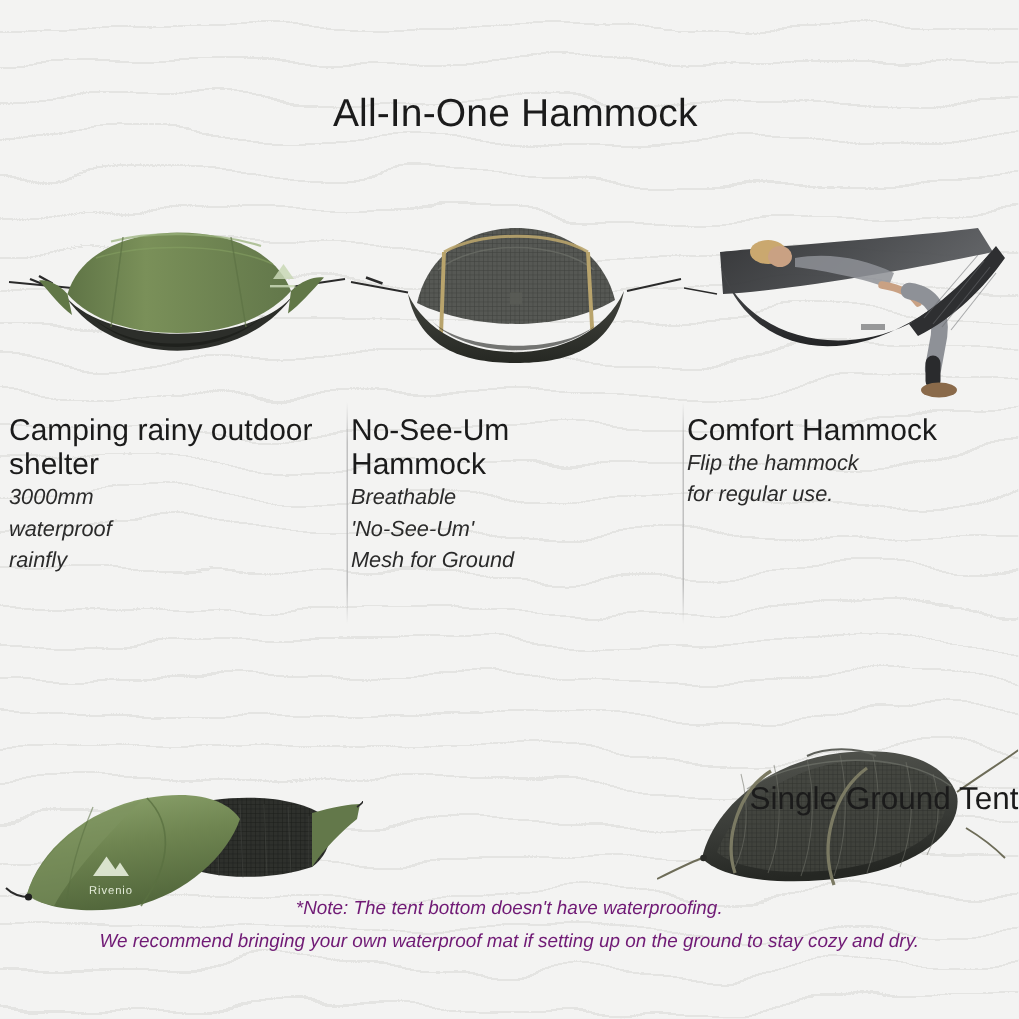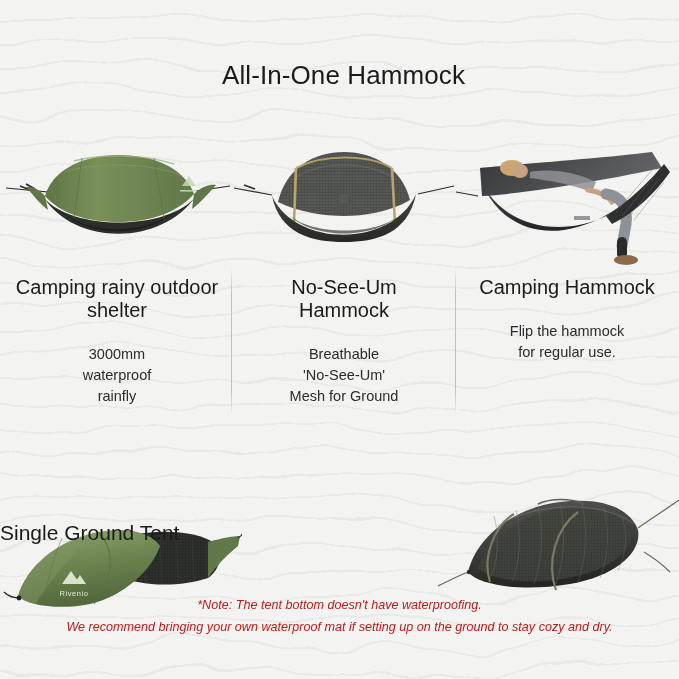--- a/index.html
+++ b/index.html
@@ -95,50 +95,50 @@
   .cols {
     position: absolute;
     top: 276px;
     left: 0;
     width: 679px;
     z-index: 5;
   }
   .col {
     position: absolute;
     top: 0;
-    text-align: center;
+    text-align: left;
   }
   .col.c1 { left: 6px;   width: 222px; }
   .col.c2 { left: 234px; width: 220px; }
   .col.c3 { left: 458px; width: 218px; }
 
   .head {
     color: #1b1b1b;
     line-height: 1.16;
     font-weight: 400;
   }
   .head .small { display: block; font-size: 20px; }
   .head .big   { display: block; font-size: 20px; }
   .head.single { font-size: 20px; }
 
   .sub {
-    margin-top: 22px;
     font-size: 14.5px;
+    font-style: italic;
     color: #2b2b2b;
     line-height: 1.45;
   }
   .sub span { display: block; }
 
   
   .bottom-title {
     position: absolute;
     top: 521px;
     left: 0;
     width: 679px;
-    text-align: left;
+    text-align: right;
     font-size: 21px;
     color: #1b1b1b;
     z-index: 6;
   }
 
   .gtent {
     position: absolute;
     z-index: 3;
   }
   .gtent.left  { left: 2px;   top: 512px; width: 240px; height: 102px; }
@@ -146,21 +146,21 @@
   .gtent svg { display: block; width: 100%; height: 100%; }
 
   .note {
     position: absolute;
     top: 594px;
     left: 0;
     width: 679px;
     text-align: center;
     font-size: 12.6px;
     font-style: italic;
-    color: #b91c1c;
+    color: #701a75;
     line-height: 1.75;
     z-index: 6;
   }
   .note span { display: block; }
 </style>
 </head>
 <body>
 
 <div id="page">
 
@@ -340,21 +340,21 @@
       </div>
       <div class="sub">
         <span>Breathable</span>
         <span>'No-See-Um'</span>
         <span>Mesh for Ground</span>
       </div>
     </div>
 
     <div class="col c3">
       <div class="head single">
-        <span>Camping</span>
+        <span>Comfort</span>
         <span>Hammock</span>
       </div>
       <div class="sub">
         <span>Flip the hammock</span>
         <span>for regular use.</span>
       </div>
     </div>
   </div>
 
   <div class="gtent left">

